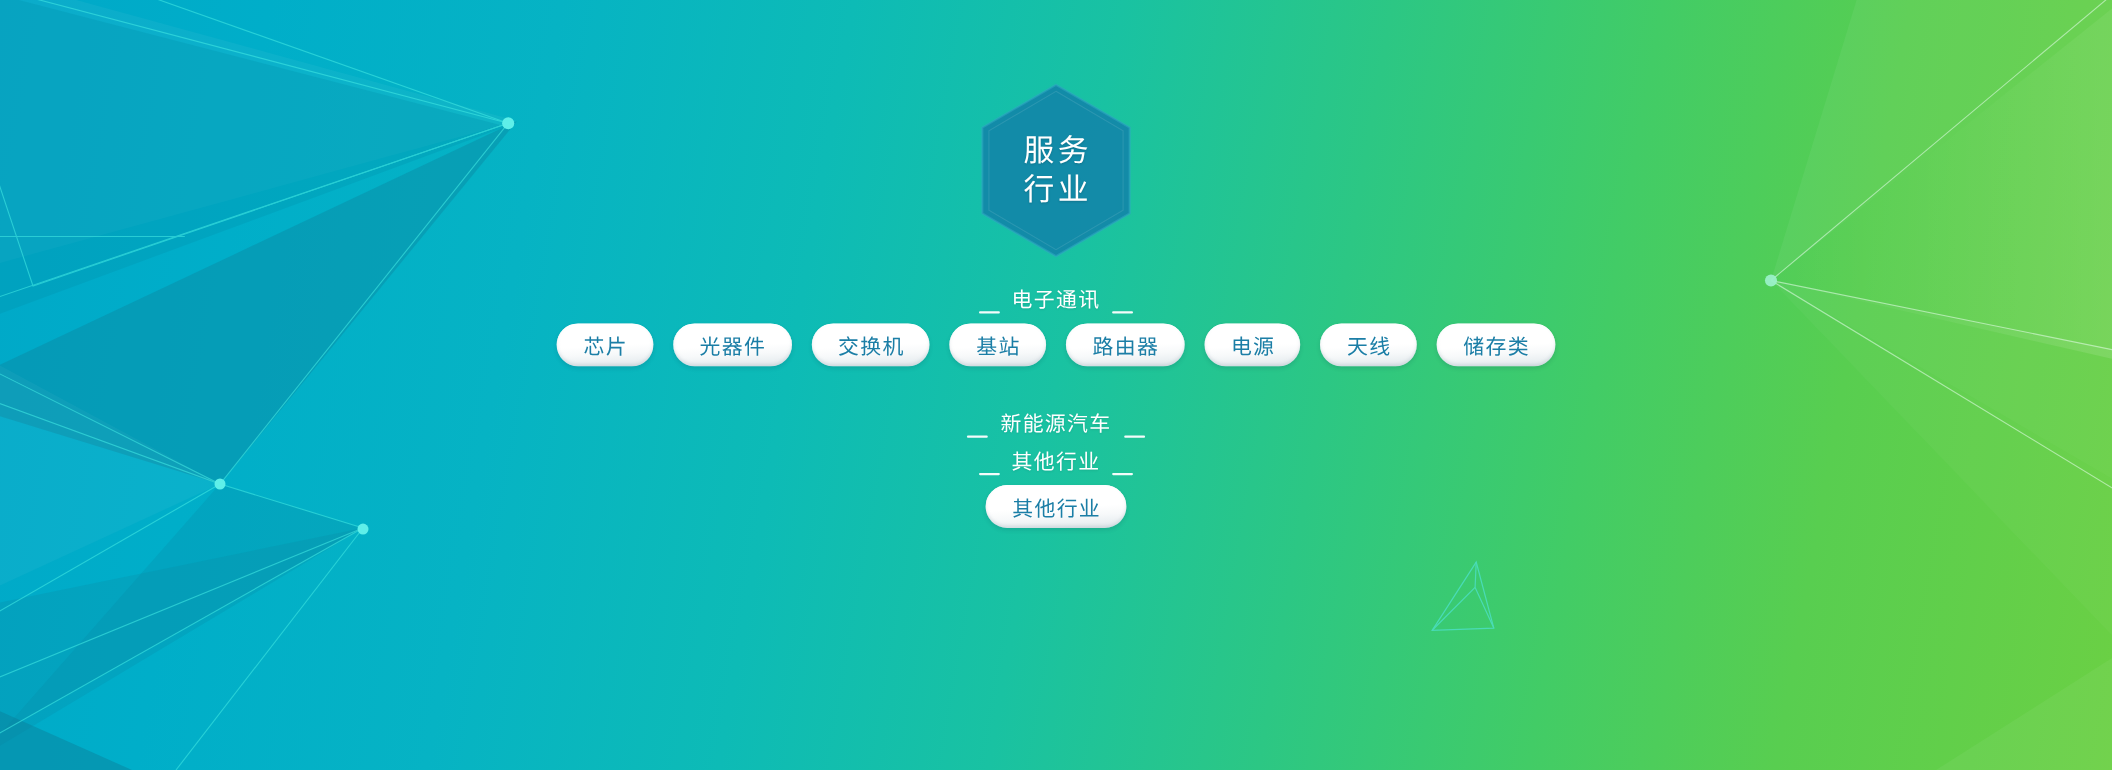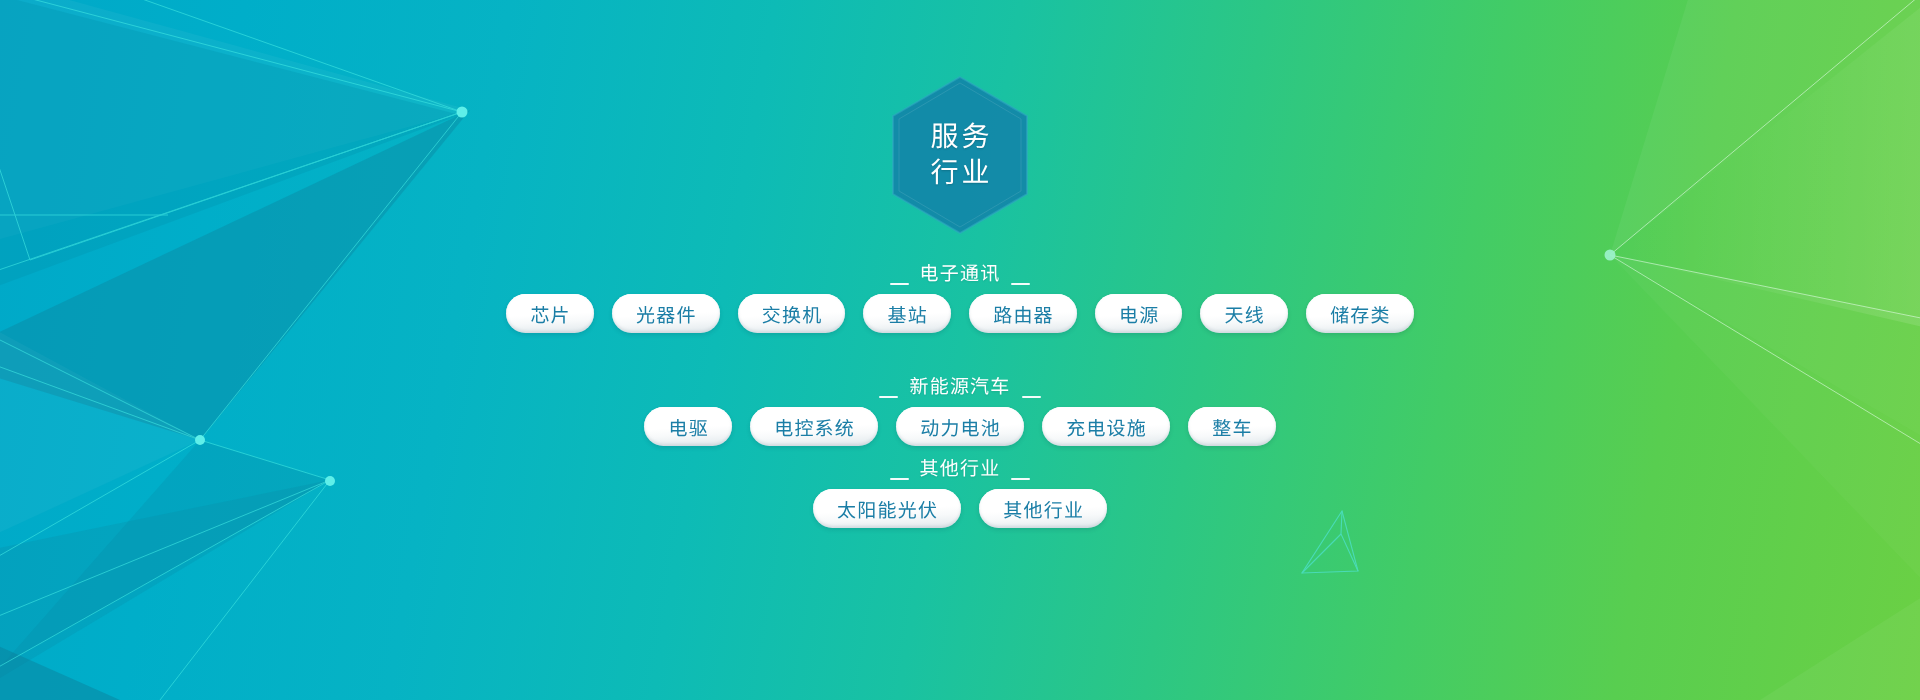--- a/index.html
+++ b/index.html
@@ -227,35 +227,27 @@
         <span class="pill">储存类</span>
       </div>
     </div>
 
     <div class="section row-gap-1">
       <div class="section-title">
         <i class="dash"></i>
         <span>新能源汽车</span>
         <i class="dash"></i>
       </div>
-      <div class="pill-row">
-        <span class="pill">电驱</span>
-        <span class="pill">电控系统</span>
-        <span class="pill">动力电池</span>
-        <span class="pill">充电设施</span>
-        <span class="pill">整车</span>
-      </div>
     </div>
 
     <div class="section row-gap-2">
       <div class="section-title">
         <i class="dash"></i>
         <span>其他行业</span>
         <i class="dash"></i>
       </div>
       <div class="pill-row">
-        <span class="pill">太阳能光伏</span>
         <span class="pill">其他行业</span>
       </div>
     </div>
 
   </div>
 </div>
 
 </body></html>

